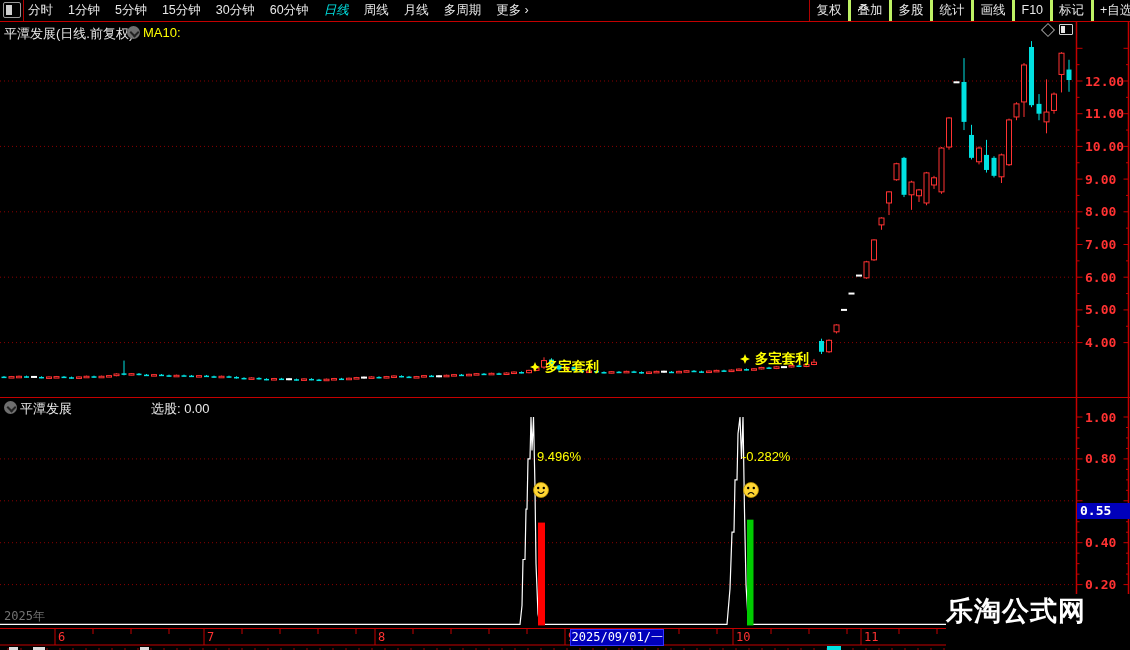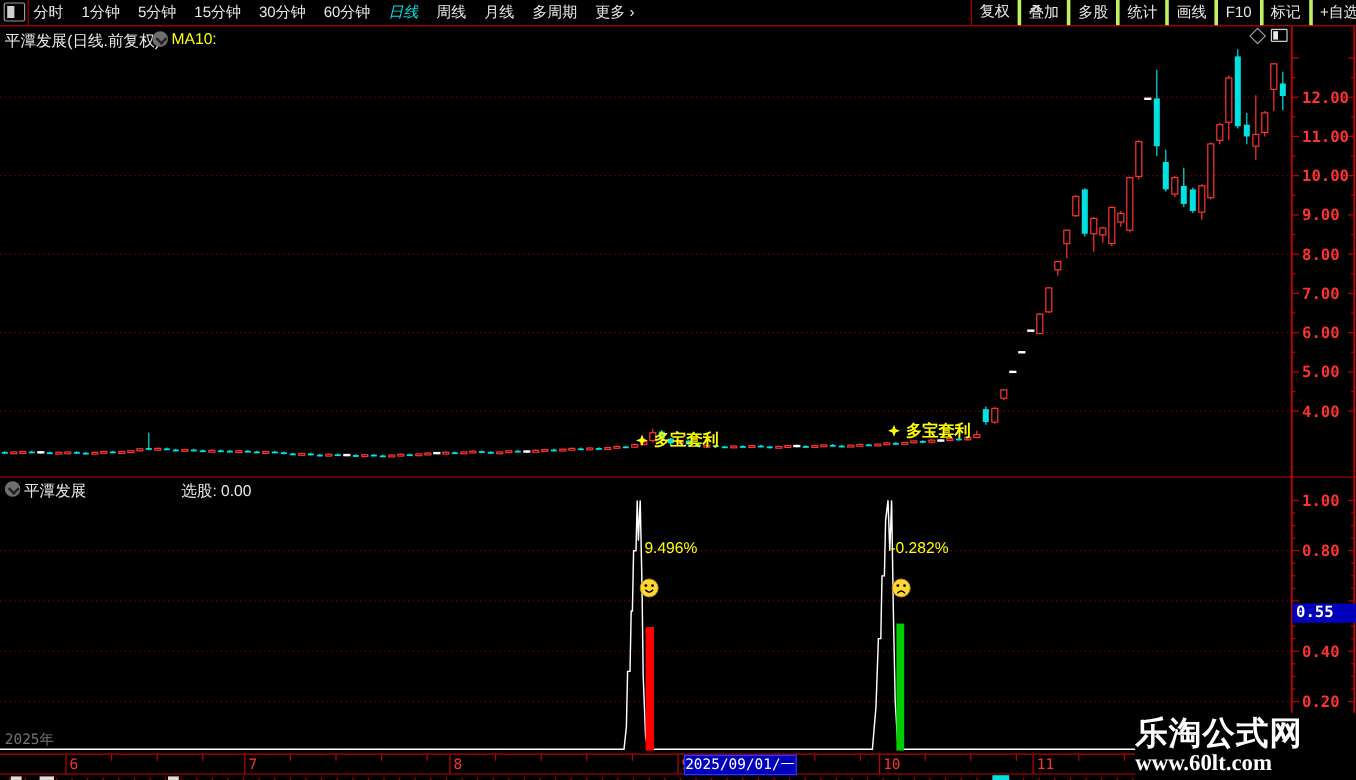--- a/index.html
+++ b/index.html
@@ -12,40 +12,40 @@
   #win-icon{position:absolute;left:3px;top:2px;width:16px;height:14px;border:1px solid #9a9a9a;border-radius:2px;}
   #win-icon span{position:absolute;left:2px;top:2px;width:6px;height:10px;background:#cfcfcf;}
   #tb-div-left{position:absolute;left:23px;top:0;width:1px;height:21px;background:#b00000;}
   #tb-div-mid{position:absolute;left:809px;top:0;width:1px;height:21px;background:#b00000;}
   #tb-left{position:absolute;left:28px;top:0;height:21px;display:flex;align-items:center;gap:15px;}
   #tb-left .tbi{color:#e8e8e8;font-size:12.5px;white-space:nowrap;cursor:default;}
   #tb-left .tbi.active{color:#00e1e1;font-style:italic;}
   #tb-right{position:absolute;left:810px;top:0;height:21px;display:flex;align-items:center;}
   #tb-right .tbi{color:#e8e8e8;font-size:12.5px;padding:0 6.5px;height:21px;line-height:21px;
                  border-left:3px solid #bef264;white-space:nowrap;}
-  #tb-right .tbi:first-child{border-left:none;font-family:Liberation Mono, monospace;}
+  #tb-right .tbi:first-child{border-left:none;}
   
   .chev-icon{position:absolute;width:13px;height:13px;border-radius:50%;background:#6f6f6f;z-index:3;}
   .chev-icon:after{content:"";position:absolute;left:3.5px;top:3px;width:5px;height:5px;
                    border-right:2px solid #222;border-bottom:2px solid #222;transform:rotate(45deg);}
   #main-title{position:absolute;left:4px;top:25px;color:#e8e8e8;font-size:13px;z-index:3;}
   #ma-label{position:absolute;left:143px;top:25px;color:#ffff00;font-size:13px;z-index:3;text-align:center;}
   #diamond-icon{position:absolute;left:1043px;top:25px;width:8px;height:8px;border:1.5px solid #9a9a9a;
                 transform:rotate(45deg);z-index:3;}
   #split-icon{position:absolute;left:1059px;top:24px;width:12px;height:9px;border:1.5px solid #d0d0d0;
               border-radius:1px;z-index:3;}
   #split-icon span{position:absolute;left:1px;top:1px;width:4px;height:7px;background:#e8e8e8;}
   #sub-title{position:absolute;left:20px;top:400px;color:#e8e8e8;font-size:13px;z-index:3;}
   #sub-param{position:absolute;left:106px;top:400px;color:#e8e8e8;font-size:13px;z-index:3;margin-left:45px;}
   
   #cur-val-box{position:absolute;left:1077px;top:503px;width:52px;height:16px;background:#0000bb;
                color:#fff;font:bold 13px "DejaVu Sans Mono",monospace;line-height:16px;padding-left:3px;z-index:3;}
   #date-box{position:absolute;left:570px;top:629px;width:92px;height:15px;background:#0000bb;
             border:1px solid #3333ff;color:#fff;font:12px "DejaVu Sans Mono",monospace;
-            line-height:14px;text-align:left;z-index:3;}
+            line-height:14px;text-align:right;z-index:3;}
   #year-label{position:absolute;left:4px;top:608px;color:#737373;font:12px "DejaVu Sans Mono",monospace;z-index:2;}
   
   #watermark{position:absolute;right:0;bottom:0;width:184px;height:56px;background:#000;z-index:5;
              padding-right:3px;box-sizing:border-box;}
   #wm1{color:#fff;font-weight:bold;font-size:27px;line-height:30px;letter-spacing:1px;margin-top:2px;}
   #wm2{color:#fff;font-family:"Liberation Serif",serif;font-weight:bold;font-size:19px;line-height:22px;}
   
   .frag{position:absolute;z-index:2;}
 </style>
 </head>
@@ -619,20 +619,19 @@
   <div class="chev-icon" style="left:4px;top:401px;"></div>
   <div id="sub-title">平潭发展</div>
   <div id="sub-param">选股: 0.00</div>
 
   <div id="cur-val-box">0.55</div>
   <div id="date-box">2025/09/01/一</div>
   <div id="year-label">2025年</div>
 
   <div id="watermark">
     <div id="wm1">乐淘公式网</div>
-    <div id="wm2">www.60lt.com</div>
   </div>
 
   <div class="frag" style="left:9px;top:647px;width:9px;height:3px;background:#ddd;"></div>
   <div class="frag" style="left:33px;top:647px;width:12px;height:3px;background:#ddd;"></div>
   <div class="frag" style="left:140px;top:647px;width:9px;height:3px;background:#ddd;"></div>
   <div class="frag" style="left:827px;top:646px;width:14px;height:4px;background:#00e1e1;"></div>
 </div>
 
 </body></html>

